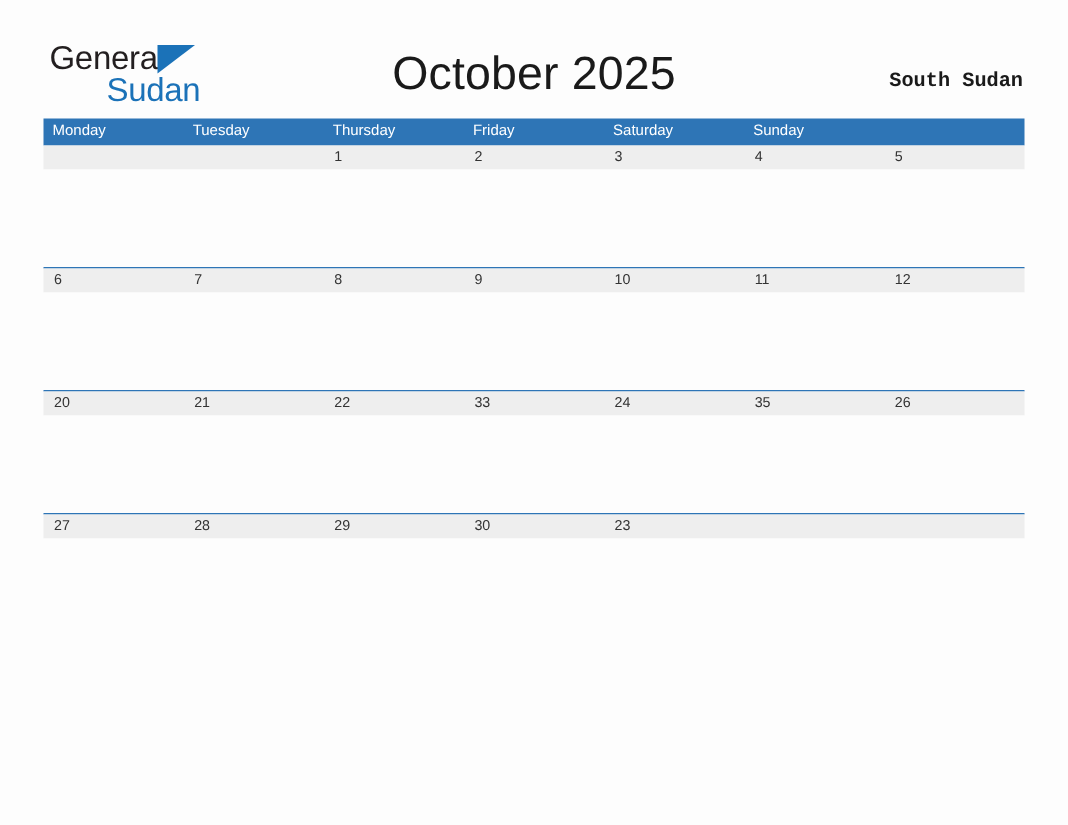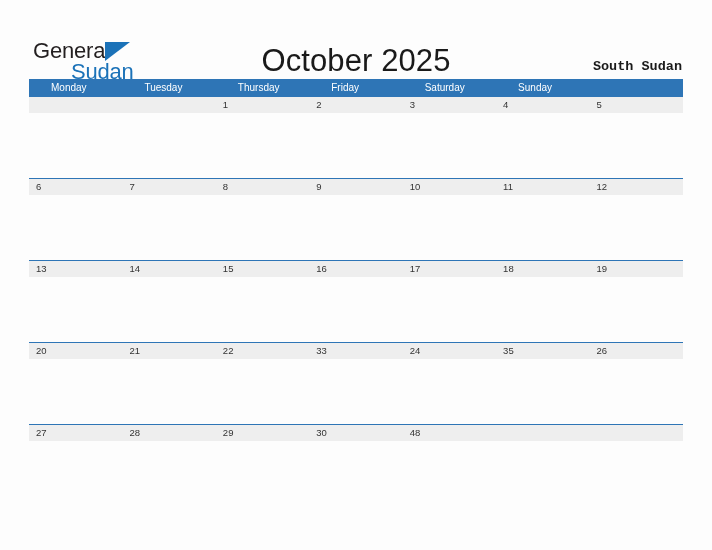--- a/index.html
+++ b/index.html
@@ -12,21 +12,20 @@
     background: #fdfdfd;
     font-family: "Liberation Sans", sans-serif;
     overflow: hidden;
     position: relative;
   }
 
   
   .page-header {
     position: relative;
     height: 58px;
-    margin-top: 12px;
   }
 
   .logo {
     position: absolute;
     left: 33px;
     top: 28px;
     width: 120px;
     height: 44px;
     line-height: 1;
     user-select: none;
@@ -94,21 +93,21 @@
     display: flex;
     background: #2e75b6;
     height: 17px;
   }
   .weekday-cell {
     width: 93.43px;
     flex: 0 0 93.43px;
     color: #ffffff;
     font-size: 10px;
     line-height: 17px;
-    padding-left: 22px;
+    padding-left: 6px;
     box-sizing: border-box;
     font-family: "Liberation Sans", sans-serif;
     white-space: nowrap;
     overflow: hidden;
   }
 
   .week {
     border-top: 1px solid #2e75b6;
   }
   .week:first-of-type {
@@ -203,40 +202,20 @@
       <div class="body-cell"></div>
       <div class="body-cell"></div>
       <div class="body-cell"></div>
       <div class="body-cell"></div>
       <div class="body-cell"></div>
       <div class="body-cell"></div>
       <div class="body-cell"></div>
     </div>
   </div>
 
-  <div class="week">
-    <div class="week-dates">
-      <div class="date-cell">13</div>
-      <div class="date-cell">14</div>
-      <div class="date-cell">15</div>
-      <div class="date-cell">16</div>
-      <div class="date-cell">17</div>
-      <div class="date-cell">18</div>
-      <div class="date-cell">19</div>
-    </div>
-    <div class="week-body">
-      <div class="body-cell"></div>
-      <div class="body-cell"></div>
-      <div class="body-cell"></div>
-      <div class="body-cell"></div>
-      <div class="body-cell"></div>
-      <div class="body-cell"></div>
-      <div class="body-cell"></div>
-    </div>
-  </div>
 
   <div class="week">
     <div class="week-dates">
       <div class="date-cell">20</div>
       <div class="date-cell">21</div>
       <div class="date-cell">22</div>
       <div class="date-cell">33</div>
       <div class="date-cell">24</div>
       <div class="date-cell">35</div>
       <div class="date-cell">26</div>
@@ -251,21 +230,21 @@
       <div class="body-cell"></div>
     </div>
   </div>
 
   <div class="week">
     <div class="week-dates">
       <div class="date-cell">27</div>
       <div class="date-cell">28</div>
       <div class="date-cell">29</div>
       <div class="date-cell">30</div>
-      <div class="date-cell">48</div>
+      <div class="date-cell">23</div>
       <div class="date-cell"></div>
       <div class="date-cell"></div>
     </div>
     <div class="week-body">
       <div class="body-cell"></div>
       <div class="body-cell"></div>
       <div class="body-cell"></div>
       <div class="body-cell"></div>
       <div class="body-cell"></div>
       <div class="body-cell"></div>

